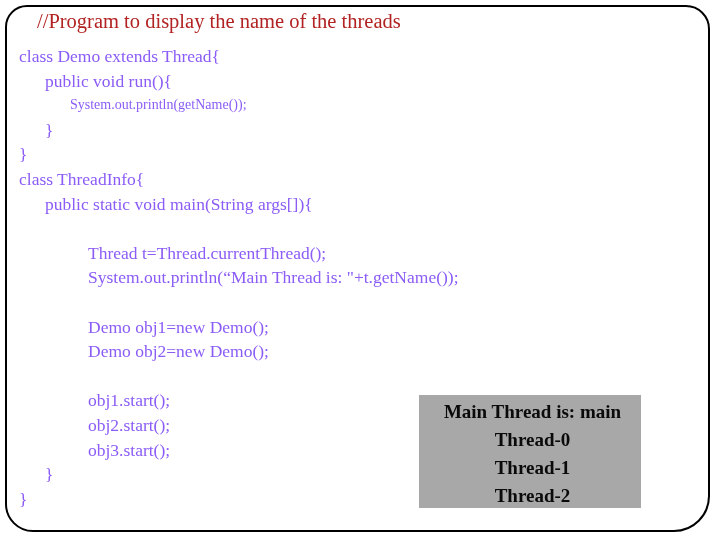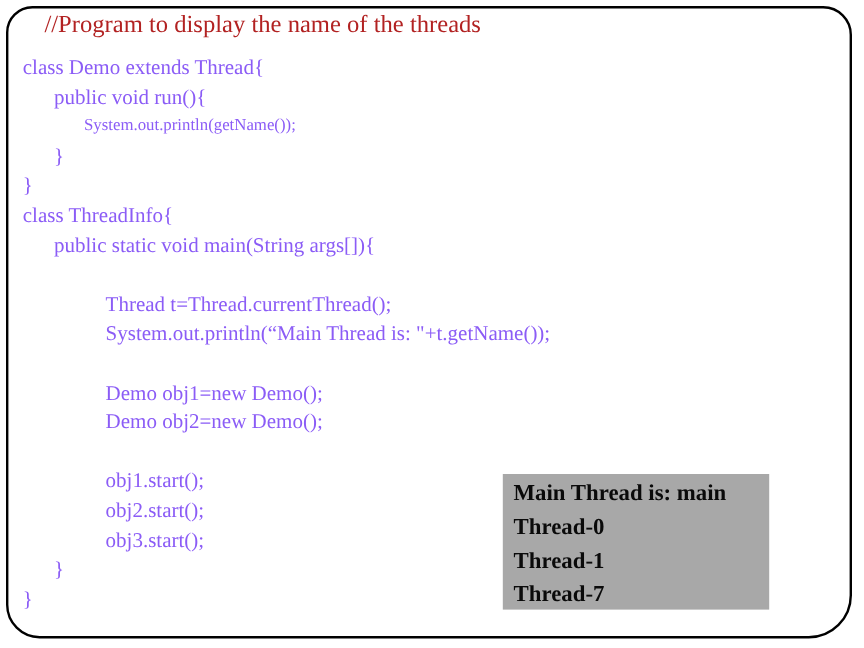--- a/index.html
+++ b/index.html
@@ -52,21 +52,21 @@
     left: 419px; top: 395px;
     width: 222px; height: 113px;
     box-sizing: border-box;
     background: #a8a8a8;
     padding: 3px 4px 0 9px;
     font-size: 19px;
     font-weight: bold;
     line-height: 28px;
     color: #0a0a0a;
   }
-  .output-line { white-space: nowrap; }
+  .output-line { white-space: nowrap; text-align: center; }
 </style>
 </head>
 <body>
 
 <div class="slide-frame"></div>
 
 <div class="slide-title">//Program to display the name of the threads</div>
 
 <div class="code-block">
   <div class="code-line indent-0">class Demo extends Thread{</div>
@@ -87,14 +87,14 @@
   <div class="code-line indent-3">obj2.start();</div>
   <div class="code-line indent-3">obj3.start();</div>
   <div class="code-line indent-1">}</div>
   <div class="code-line indent-0">}</div>
 </div>
 
 <div class="output-box">
   <div class="output-line">Main Thread is: main</div>
   <div class="output-line">Thread-0</div>
   <div class="output-line">Thread-1</div>
-  <div class="output-line">Thread-7</div>
+  <div class="output-line">Thread-2</div>
 </div>
 
 </body></html>

